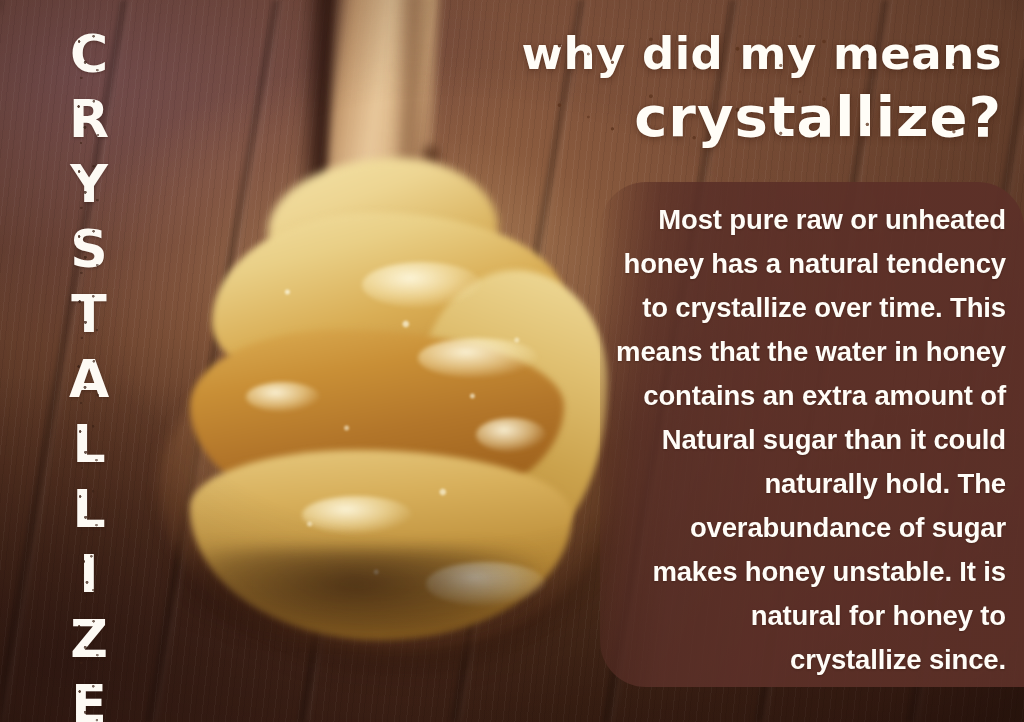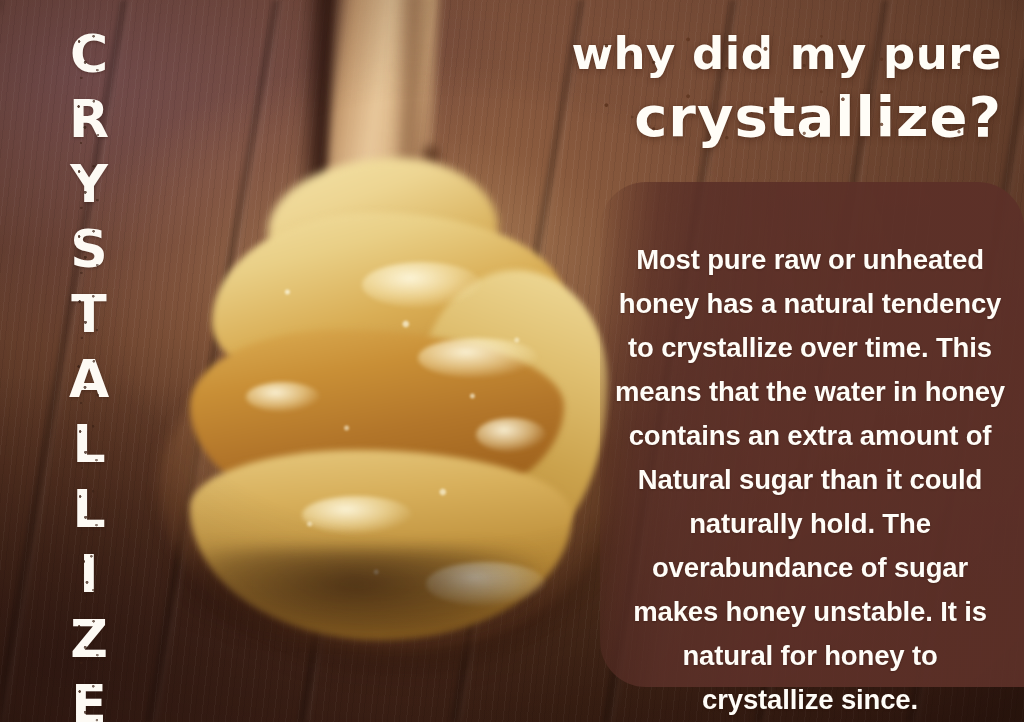--- a/index.html
+++ b/index.html
@@ -276,23 +276,22 @@
         rgba(90,48,40,.90) 22%,
         rgba(92,48,40,.94) 40%,
         rgba(92,48,40,.95) 100%);
     z-index:5;
   }
   .panel-body {
     position:absolute;
     left:600px; top:182px;
     width:424px;
     padding:16px 18px 0 14px;
-    text-align:center;
+    text-align:right;
     z-index:8;
-    margin-top:40px;
   }
   .panel-body p {
     font-family:"Liberation Sans", sans-serif;
     font-weight:700;
     font-size:27.5px;
     line-height:44px;
     color:#fffdf8;
     letter-spacing:-.15px;
     text-shadow:0 1px 2px rgba(40,16,10,.3);
   }
@@ -340,21 +339,21 @@
     <span class="vletter">T</span>
     <span class="vletter">A</span>
     <span class="vletter">L</span>
     <span class="vletter">L</span>
     <span class="vletter">I</span>
     <span class="vletter">Z</span>
     <span class="vletter">E</span>
   </div>
 
   <div class="headline">
-    <div class="line l1">why did my pure</div>
+    <div class="line l1">why did my means</div>
     <div class="line l2">crystallize?</div>
   </div>
 
   <div class="text-panel"></div>
   <div class="panel-body">
     <p>Most pure raw or unheated honey has a natural tendency to crystallize over time. This means that the water in honey contains an extra amount of Natural sugar than it could naturally hold. The overabundance of sugar makes honey unstable. It is natural for honey to crystallize since.</p>
   </div>
 
 </div>
 

